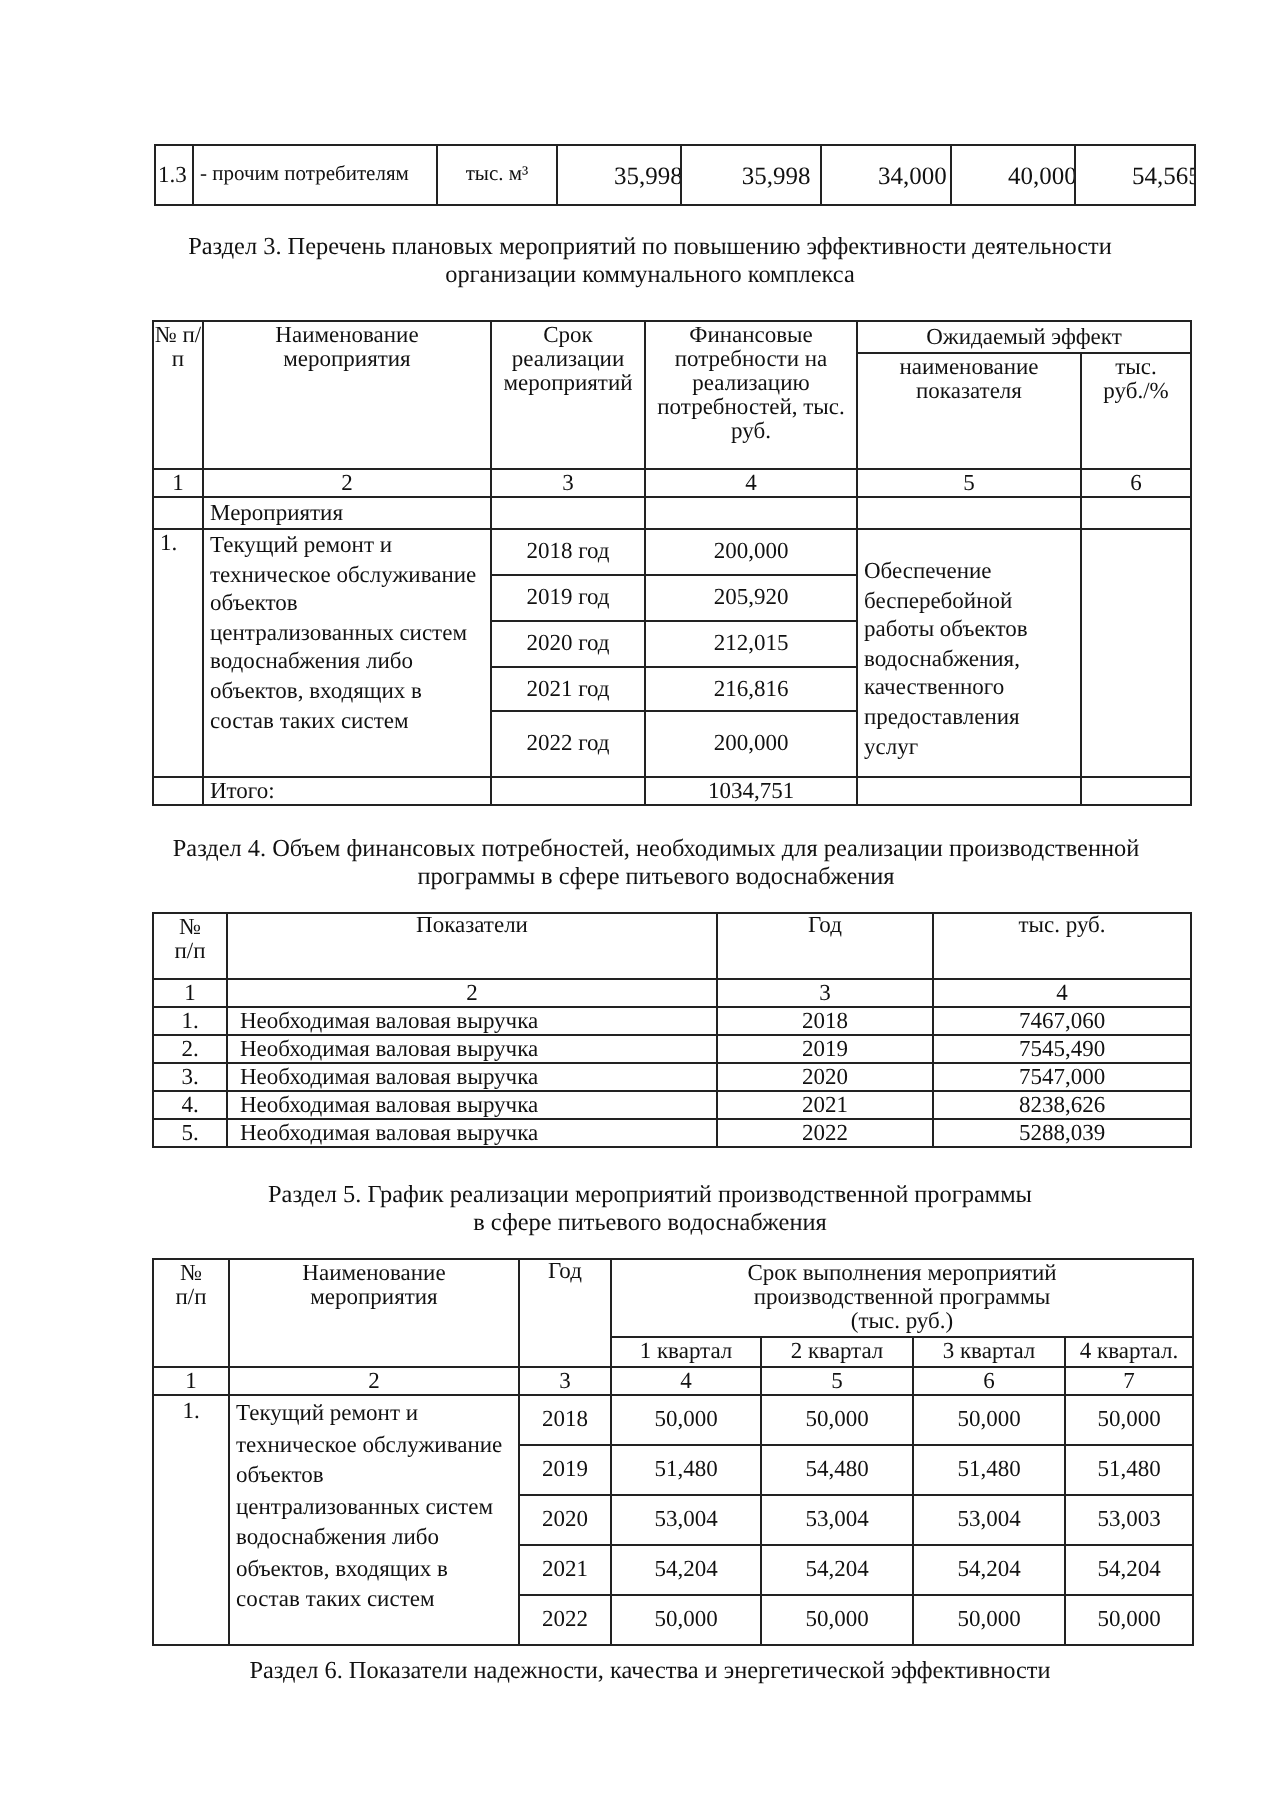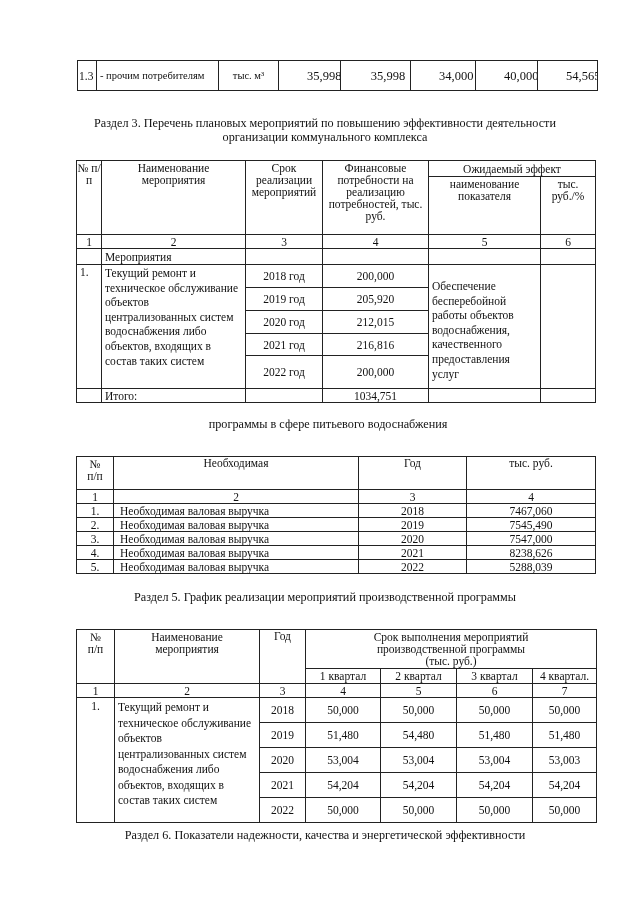--- a/index.html
+++ b/index.html
@@ -10,21 +10,21 @@
   .c { text-align:center; }
   .l { text-align:left; }
   .top { vertical-align:top; }
   .heading { position:absolute; left:60px; width:530px; text-align:center; font-size:12.2px; line-height:14px; }
   .small { font-size:10.5px; line-height:11px; }
   .num { font-size:12.5px;padding-left:28px; }
 </style>
 </head>
 <body>
 
-<table style="left:77px; top:60px; width:520px;font-family:Liberation Serif, serif;">
+<table style="left:77px; top:72px; width:520px;font-family:Liberation Serif, serif;">
   <colgroup>
       <col style="width:19px">
       <col style="width:122px">
       <col style="width:60px">
       <col style="width:62px">
       <col style="width:70px">
       <col style="width:65px">
       <col style="width:62px">
       <col style="width:60px">
     </colgroup>
@@ -113,34 +113,35 @@
     <td class="l">Итого:</td>
     <td></td>
     <td class="c">1034,751</td>
     <td></td>
     <td></td>
   </tr>
 </tbody>
   </table>
 
 <div class="heading" style="top:417px; left:58px; width:540px;">
+  <div style="white-space:nowrap">Раздел 4. Объем финансовых потребностей, необходимых для реализации производственной</div>
   <div>программы в сфере питьевого водоснабжения</div>
 </div>
 
 <table style="left:76px; top:456px; width:519px;">
   <colgroup>
       <col style="width:37px">
       <col style="width:245px">
       <col style="width:108px">
       <col style="width:129px">
     </colgroup>
   <tbody>
       <tr style="height:33px">
     <td class="c top" style="padding:1px 8px">№ п/п</td>
-    <td class="c top">Необходимая</td>
+    <td class="c top">Показатели</td>
     <td class="c top">Год</td>
     <td class="c top">тыс. руб.</td>
   </tr>
   <tr style="height:14px">
     <td class="c">1</td>
     <td class="c">2</td>
     <td class="c">3</td>
     <td class="c">4</td>
   </tr>
   <tr style="height:14px">
@@ -171,20 +172,21 @@
     <td class="c">5.</td>
     <td class="l" style="padding-left:6px">Необходимая валовая выручка</td>
     <td class="c">2022</td>
     <td class="c">5288,039</td>
   </tr>
 </tbody>
   </table>
 
 <div class="heading" style="top:590px;">
   <div>Раздел 5. График реализации мероприятий производственной программы</div>
+  <div>в сфере питьевого водоснабжения</div>
 </div>
 
 <table style="left:76px; top:629px; width:520px;">
   <colgroup>
       <col style="width:38px">
       <col style="width:145px">
       <col style="width:46px">
       <col style="width:75px">
       <col style="width:76px">
       <col style="width:76px">

